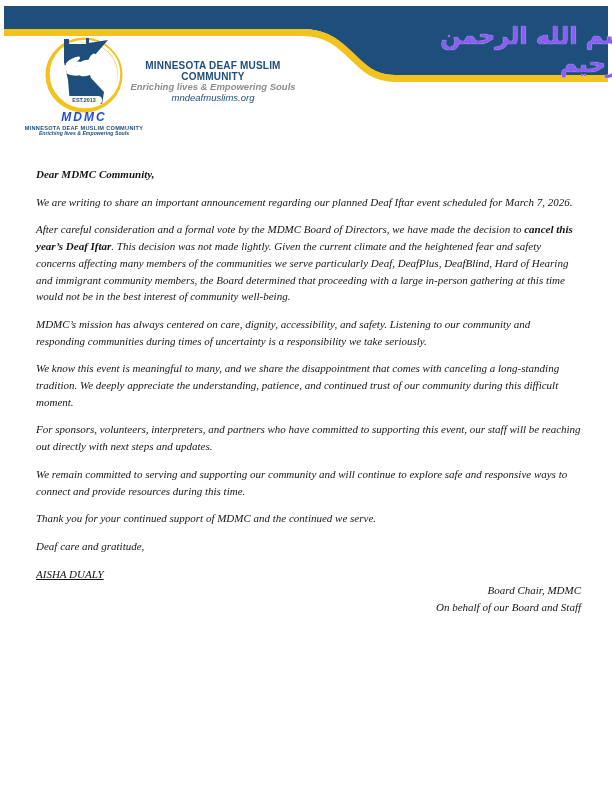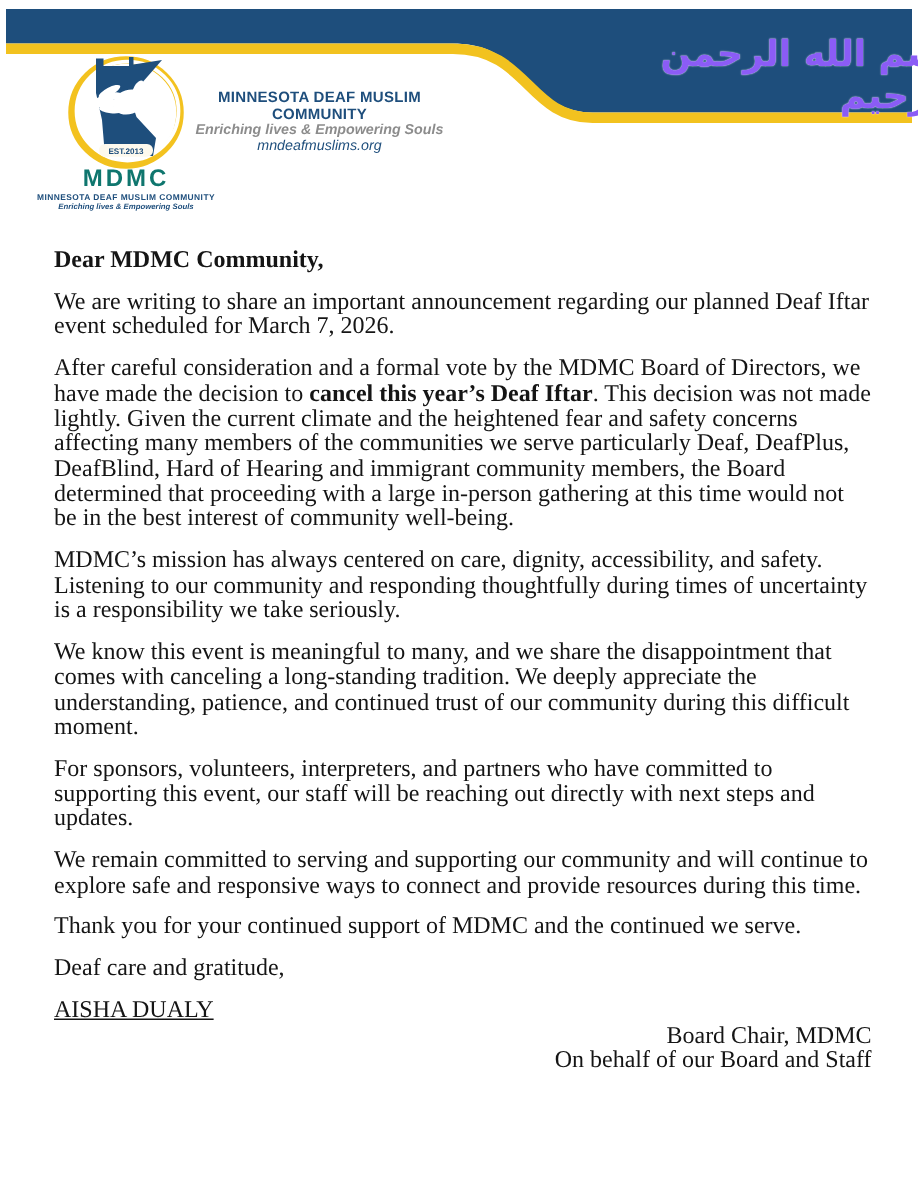--- a/index.html
+++ b/index.html
@@ -23,28 +23,28 @@
     position:absolute; left:392px; top:24px; width:200px; height:52px;
     display:flex; align-items:center; justify-content:center;
     direction:rtl; color:#8b5cf6; font-family:"DejaVu Sans", sans-serif;
     font-size:24px; font-weight:bold; text-shadow:0 0 1px #ffffff;margin-left:46px;
   }
 
   
   .logo-svg { position:absolute; left:34px; top:34px; width:100px; height:78px; overflow:visible; }
   .logo-text { position:absolute; left:0px; top:111px; width:168px; text-align:center;
                font-family:"Liberation Sans", sans-serif; line-height:1.15; }
-  .logo-acronym { font-size:16px; font-weight:bold; color:#0f766e; letter-spacing:2px; }
+  .logo-acronym { font-size:12px; font-weight:bold; color:#1d4ed8; letter-spacing:2px;font-style:italic; }
   .logo-name    { font-size:5.6px; font-weight:bold; color:#1e4e7c; letter-spacing:.3px; }
   .logo-tagline { font-size:5.2px; font-weight:bold; font-style:italic; color:#1e4e7c; }
 
   
   .letter {
     position:absolute; left:36px; top:166px; width:545px;
-    font-size:16px; line-height:16.7px; color:#151515;
+    font-size:11px; line-height:16.7px; color:#151515;font-style:italic;
   }
   .letter p.para { margin:0 0 11px 0; }
   .salutation { font-weight:bold; }
   .sig-name  { text-decoration:underline; white-space:pre-wrap; }
   .sig-line  { white-space:pre-wrap;text-align:right; }
 </style>
 </head>
 <body>
 
 <div class="page">
@@ -87,21 +87,21 @@
     <div class="logo-acronym">MDMC</div>
     <div class="logo-name">MINNESOTA DEAF MUSLIM COMMUNITY</div>
     <div class="logo-tagline">Enriching lives &amp; Empowering Souls</div>
   </div>
 
   <div class="letter">
     <p class="para salutation">Dear MDMC Community,</p>
     <div id="paragraphs">
         <p class="para"><span>We are writing to share an important announcement regarding our planned Deaf Iftar event scheduled for March 7, 2026.</span></p>
         <p class="para"><span>After careful consideration and a formal vote by the MDMC Board of Directors, we have made the decision to </span><span style="font-weight: bold;">cancel this year’s Deaf Iftar</span><span>. This decision was not made lightly. Given the current climate and the heightened fear and safety concerns affecting many members of the communities we serve particularly Deaf, DeafPlus, DeafBlind, Hard of Hearing and immigrant community members, the Board determined that proceeding with a large in-person gathering at this time would not be in the best interest of community well-being.</span></p>
-        <p class="para"><span>MDMC’s mission has always centered on care, dignity, accessibility, and safety. Listening to our community and responding thoughtfully during times of uncertainty is a responsibility we take seriously.</span></p>
+        <p class="para"><span>MDMC’s mission has always centered on care, dignity, accessibility, and safety. Listening to our community and responding communities during times of uncertainty is a responsibility we take seriously.</span></p>
         <p class="para"><span>We know this event is meaningful to many, and we share the disappointment that comes with canceling a long-standing tradition. We deeply appreciate the understanding, patience, and continued trust of our community during this difficult moment.</span></p>
         <p class="para"><span>For sponsors, volunteers, interpreters, and partners who have committed to supporting this event, our staff will be reaching out directly with next steps and updates.</span></p>
         <p class="para"><span>We remain committed to serving and supporting our community and will continue to explore safe and responsive ways to connect and provide resources during this time.</span></p>
         <p class="para"><span>Thank you for your continued support of MDMC and the continued we serve.</span></p>
       </div>
     <p class="para">Deaf care and gratitude,</p>
     <div class="sig-name">AISHA DUALY</div>
     <div class="sig-line"> Board Chair, MDMC</div>
     <div class="sig-line"> On behalf of our Board and Staff</div>
   </div>

